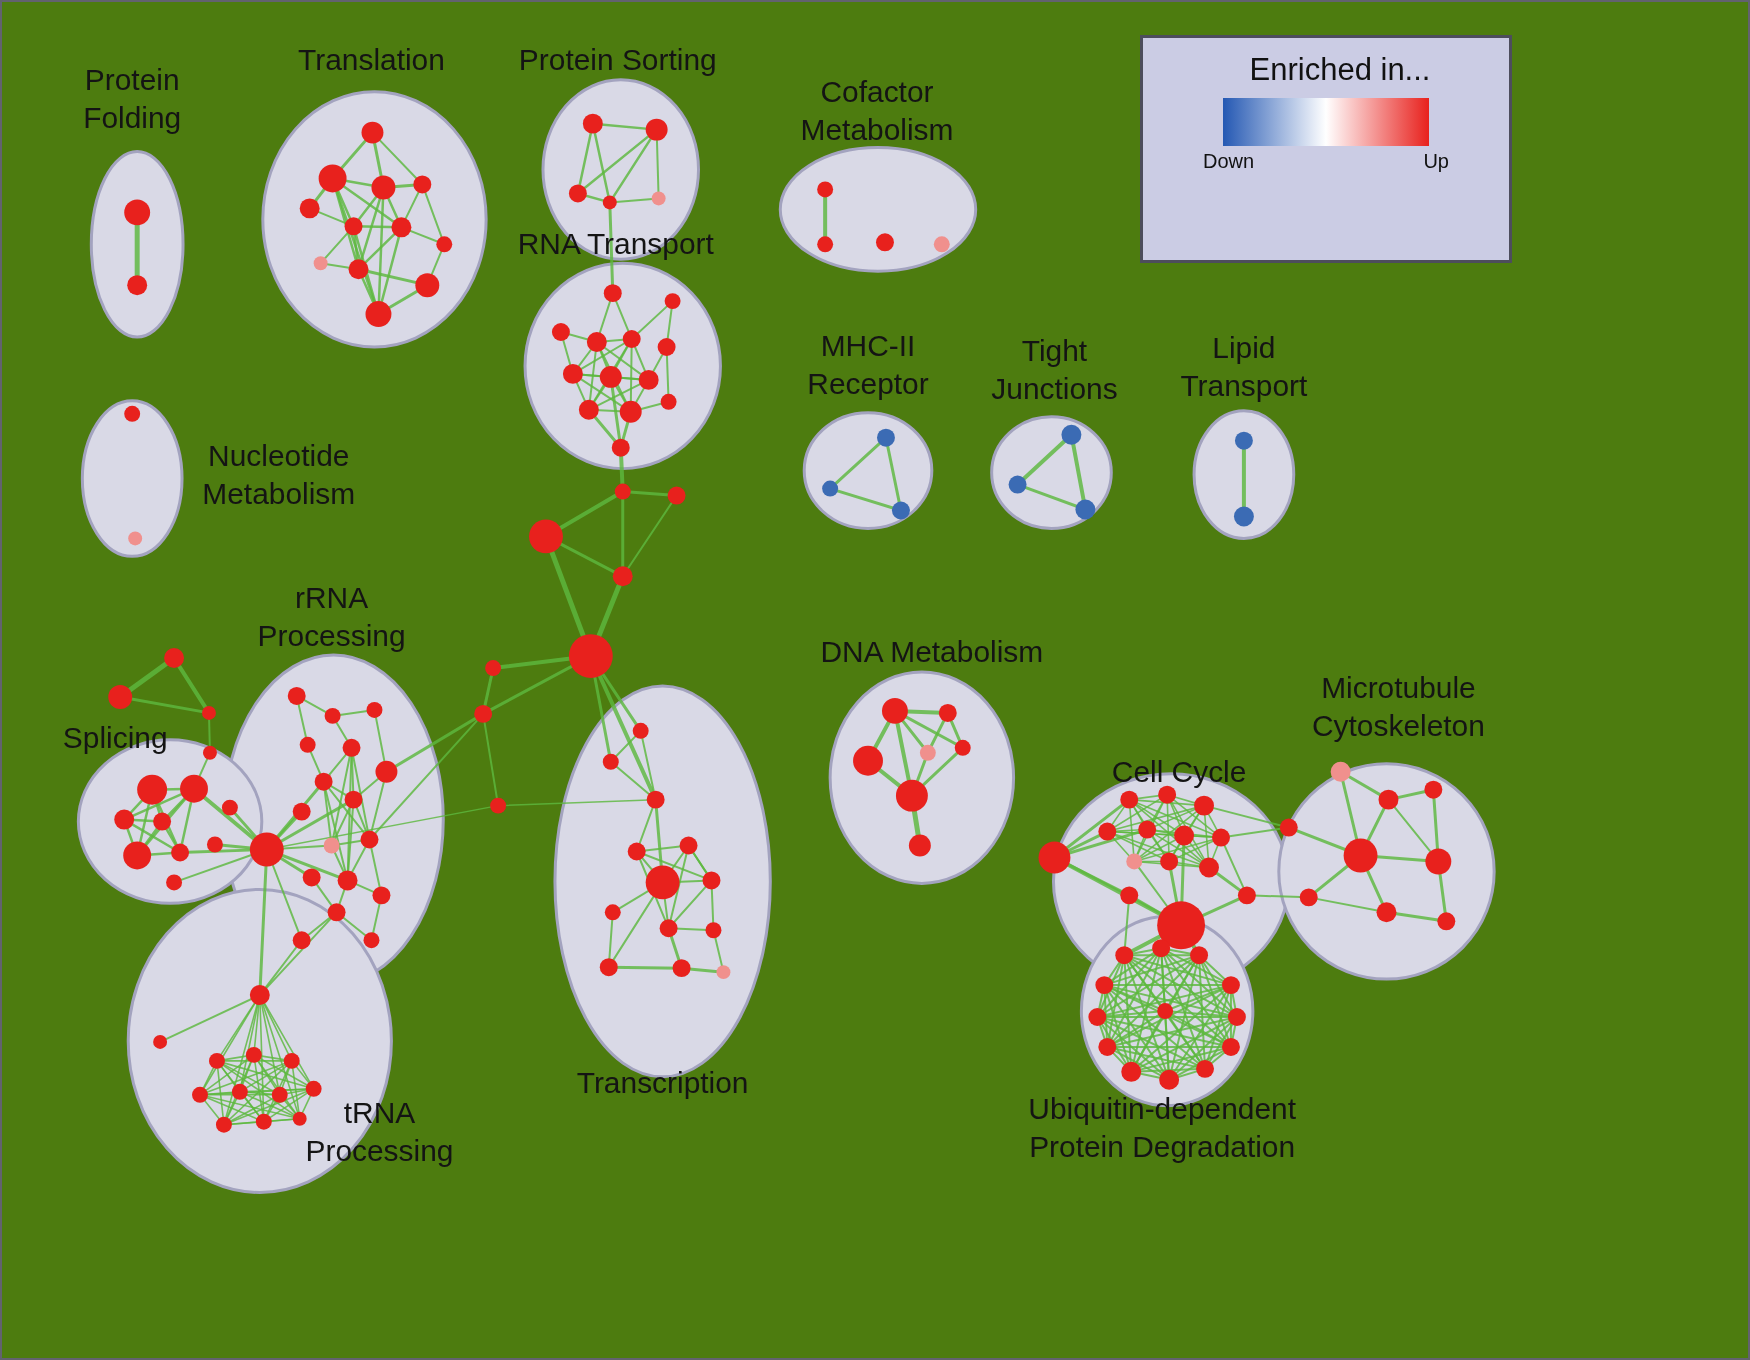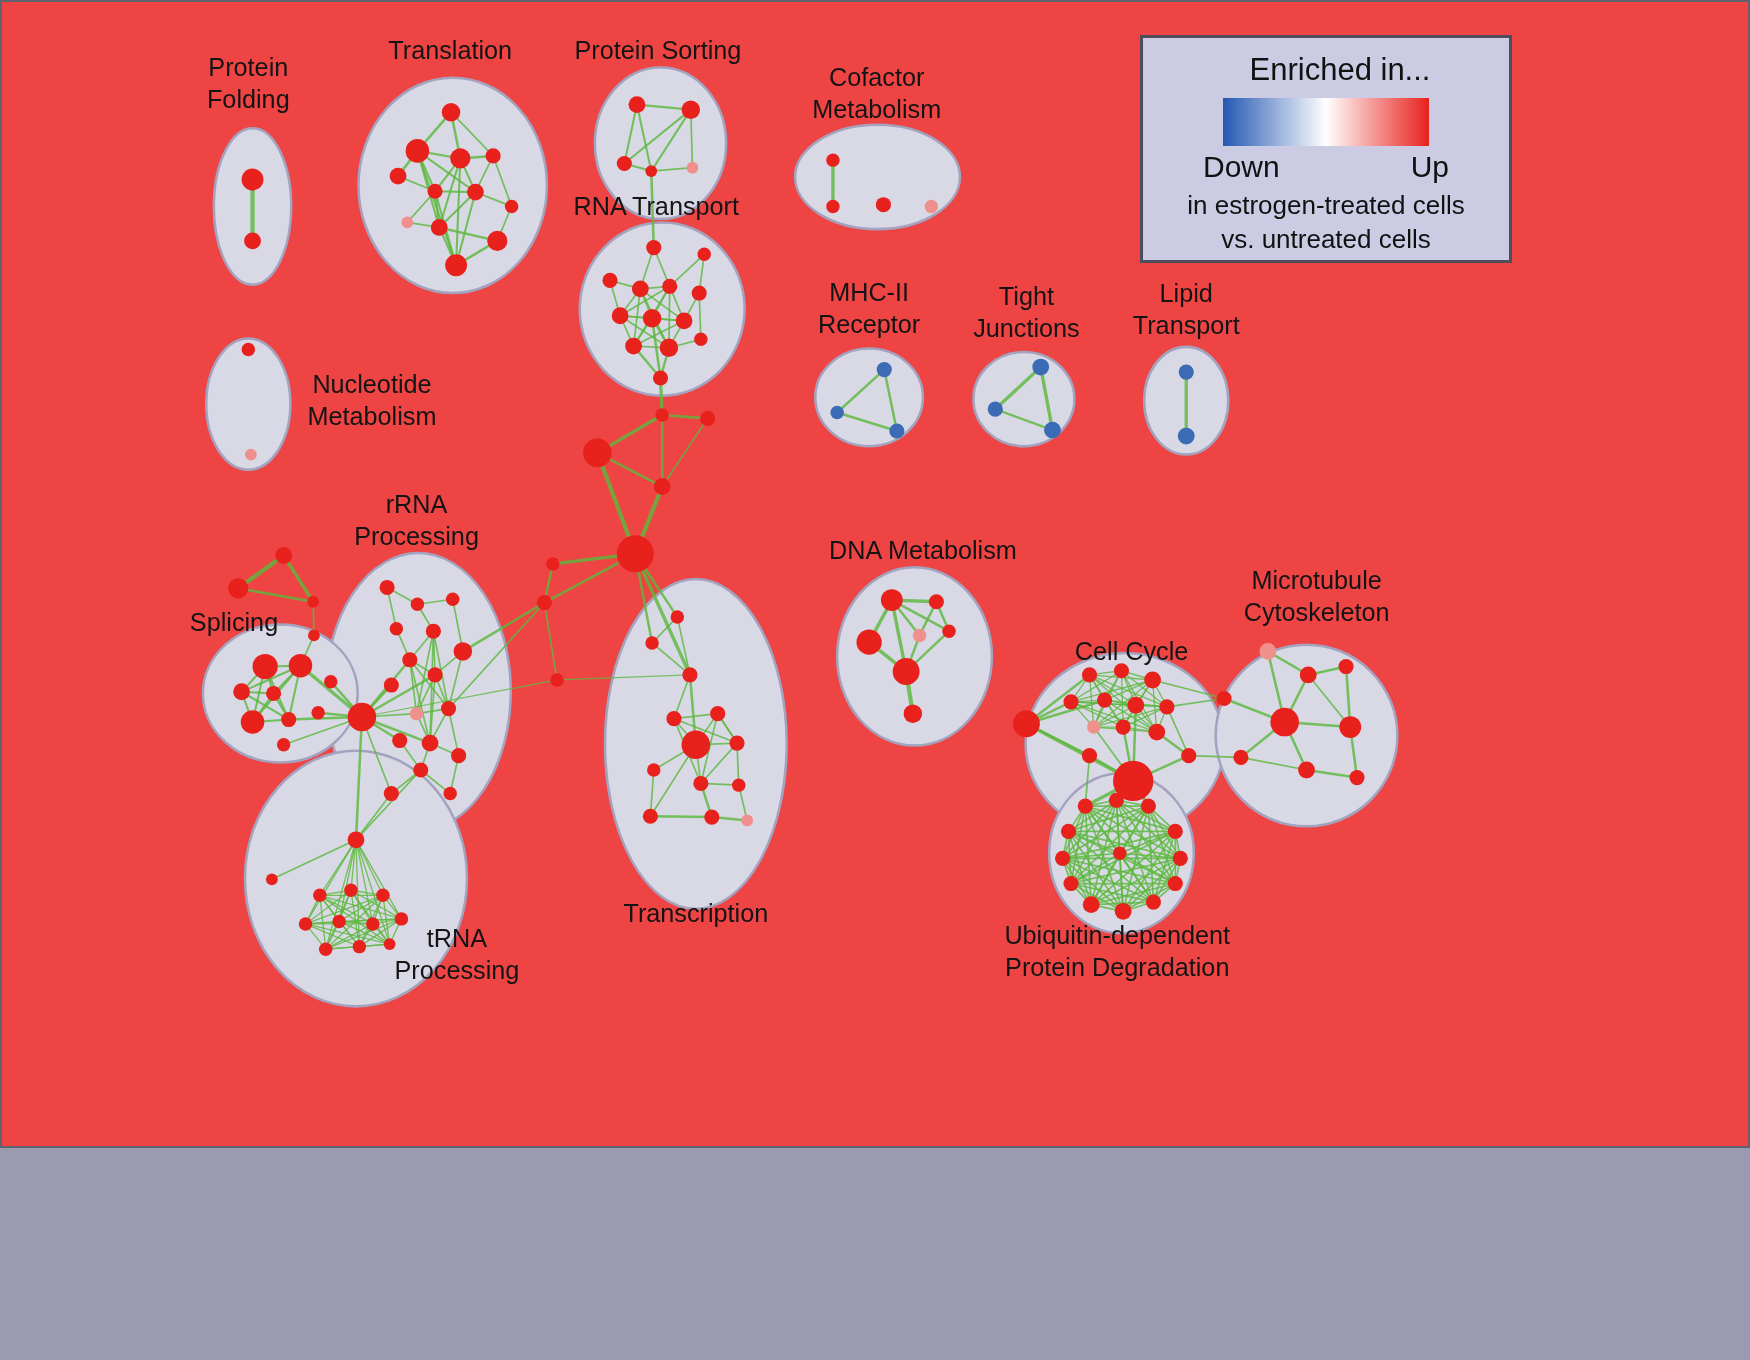--- a/index.html
+++ b/index.html
@@ -1,20 +1,20 @@
 <!DOCTYPE html>
 <html><head>
 <meta charset="utf-8">
 <style>
   html,body{margin:0;padding:0;}
   body{font-family:"Liberation Sans","DejaVu Sans",sans-serif;background:#9a9ab0;}
   .canvas{
     position:relative;
-    width:1750px;height:1148px;
-    background:#ef4444;
+    width:1750px;height:1360px;
+    background:#4d7c0f;
     border:2px solid #62626f;
     box-sizing:border-box;
     overflow:hidden;
   }
   svg.net{position:absolute;left:0;top:0;width:100%;height:100%;}
   .cluster-label{
     font-family:"Liberation Sans","DejaVu Sans",sans-serif;
     font-size:30px;
     fill:#141414;
   }
@@ -28,21 +28,21 @@
     display:flex;flex-direction:column;align-items:center;
   }
   .legend-title{
     font-size:31px;color:#111;margin-top:14px;margin-left:28px;
   }
   .legend-bar{
     width:206px;height:48px;margin-top:10px;
   }
   .legend-updown{
     width:246px;display:flex;justify-content:space-between;
-    font-size:30px;color:#111;margin-top:4px;
+    font-size:20px;color:#111;margin-top:4px;
   }
   .legend-sub{
     font-size:26px;color:#111;line-height:34px;text-align:center;margin-top:4px;
   }
 </style>
 </head>
 <body>
 
 <div class="canvas">
 
@@ -657,19 +657,15 @@
       <text x="1163" y="1158" text-anchor="middle" class="cluster-label">Protein Degradation</text>
     </svg>
 
   <div class="legend">
     <div class="legend-title">Enriched in...</div>
     <div class="legend-bar" style="background: linear-gradient(to right, rgb(36, 88, 179), rgb(255, 255, 255), rgb(232, 33, 29));"></div>
     <div class="legend-updown">
       <span>Down</span>
       <span>Up</span>
     </div>
-    <div class="legend-sub">
-      <div>in estrogen-treated cells</div>
-      <div>vs. untreated cells</div>
-    </div>
   </div>
 
 </div>
 
 </body></html>

